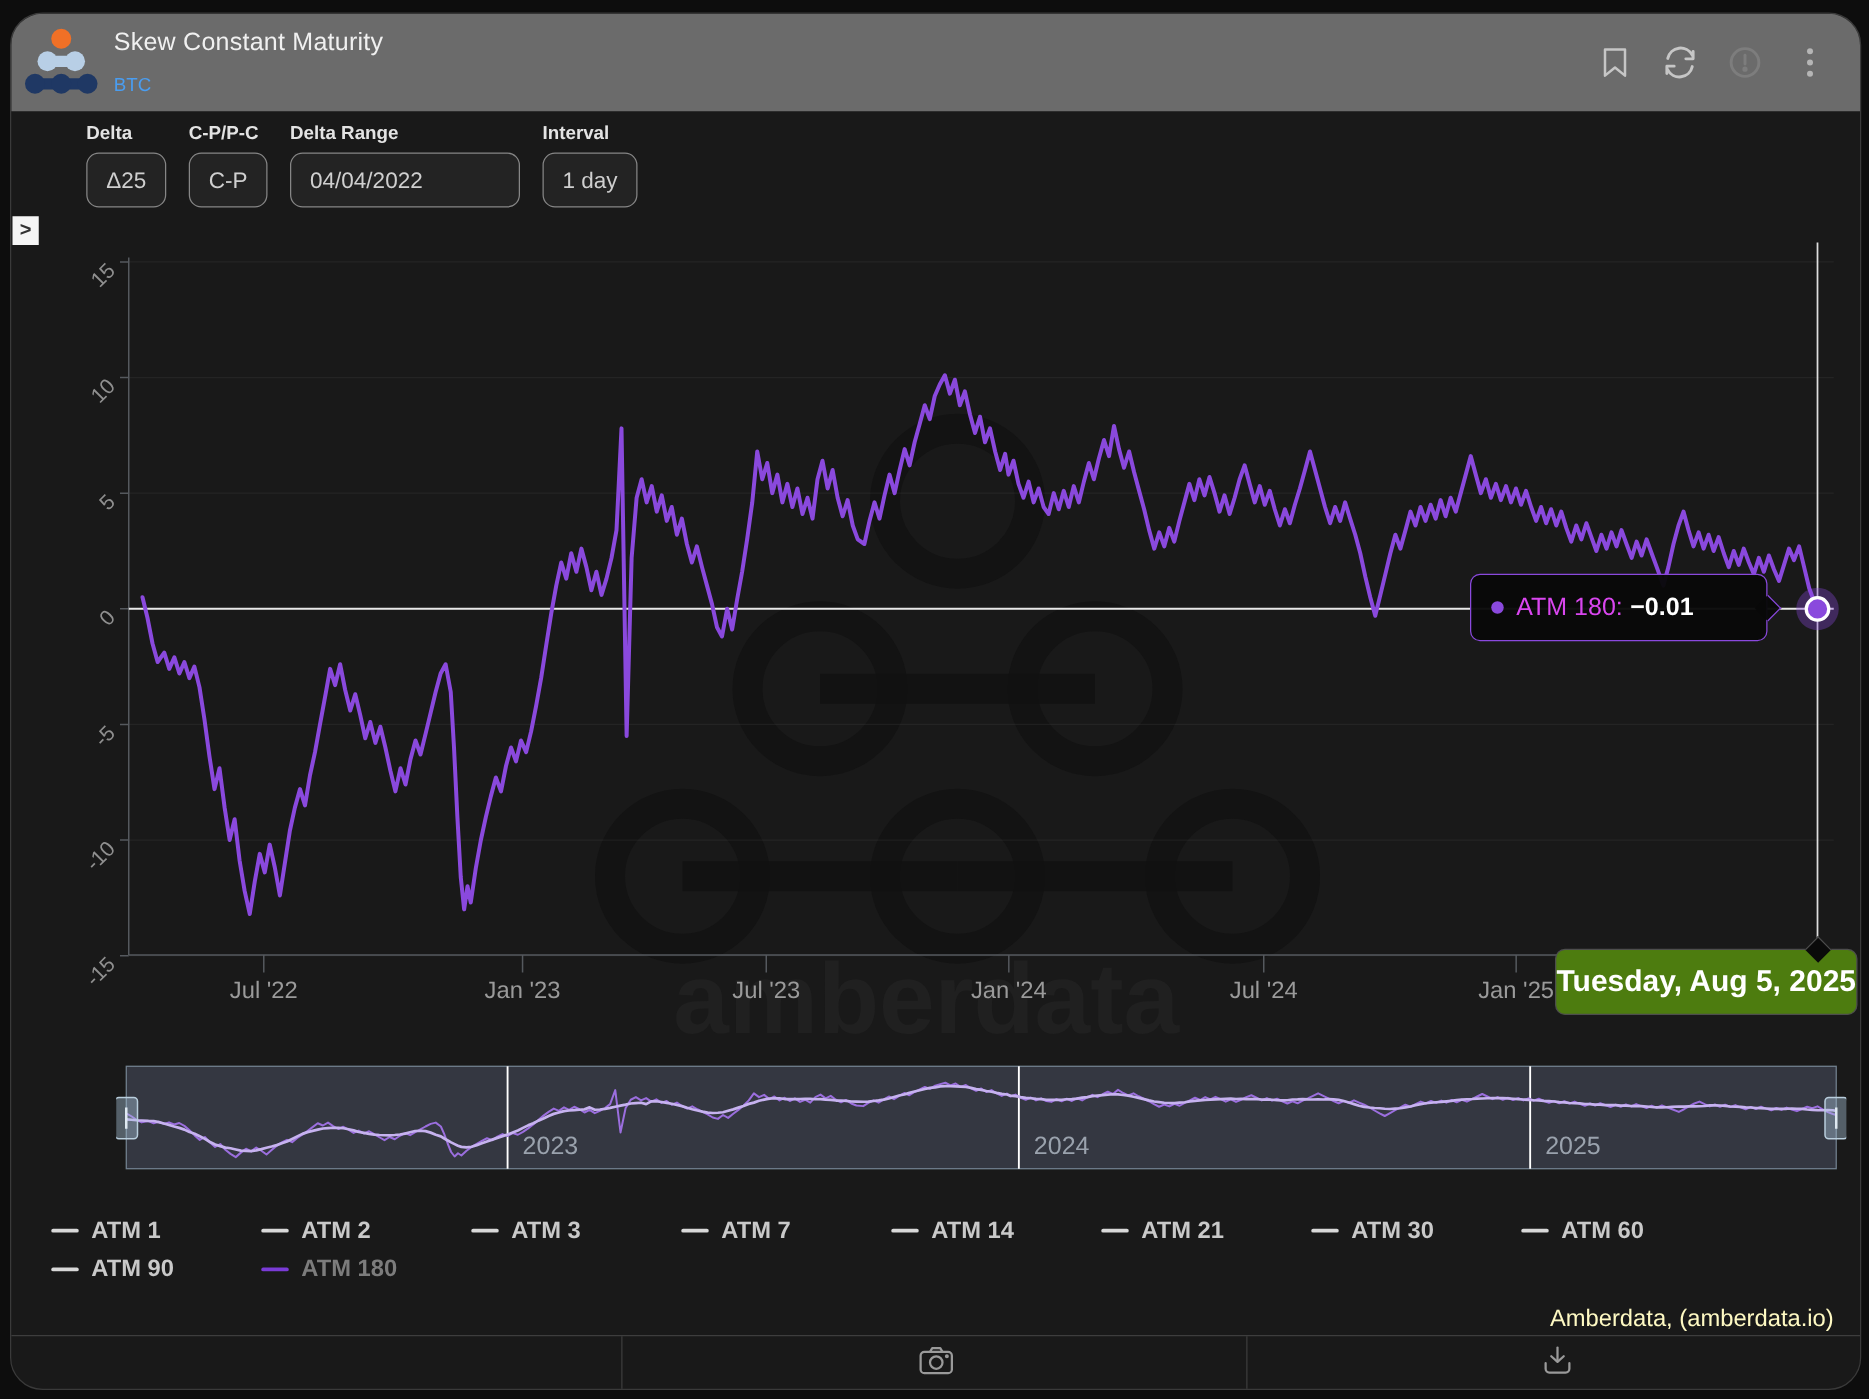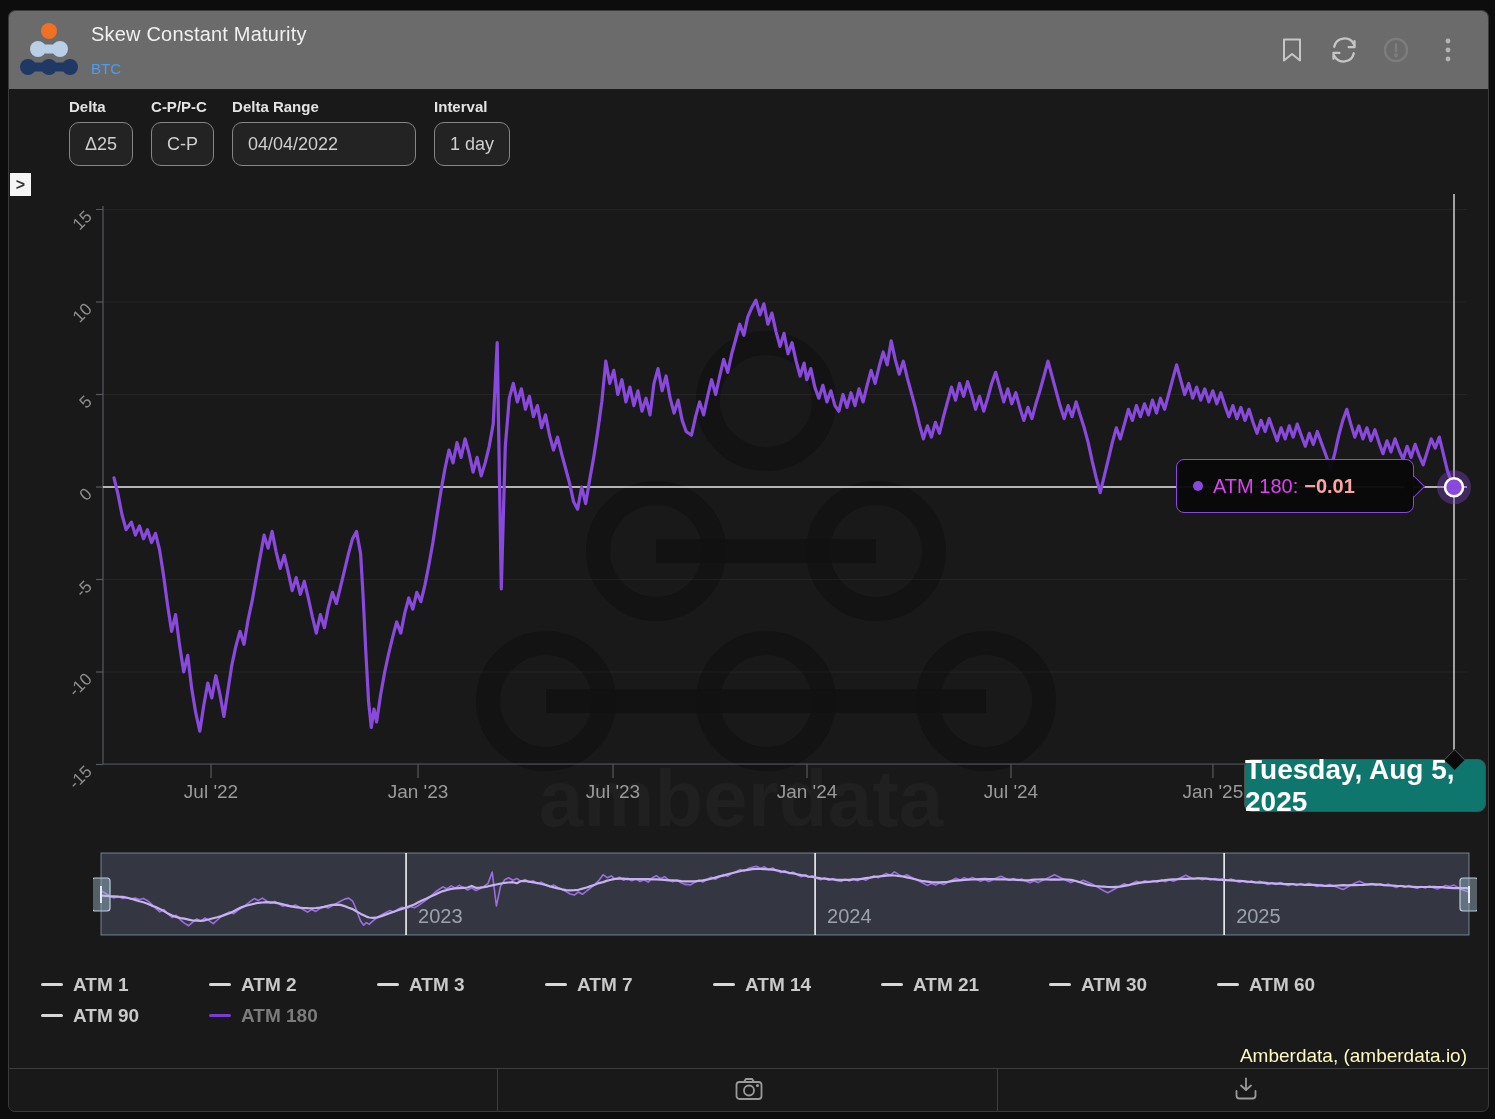--- a/index.html
+++ b/index.html
@@ -1,17 +1,17 @@
 <!DOCTYPE html>
 <html><head>
 <meta charset="utf-8">
 <style>
   html,body{margin:0;padding:0;background:#0d0d0d;}
   .page{position:relative;width:1495px;height:1119px;background:#0d0d0d;font-family:"Liberation Sans",sans-serif;overflow:hidden;}
-  .widget{position:absolute;left:8px;top:10px;width:1481px;height:1102px;background:#191919;border:1px solid #3a3a3a;border-radius:7px;box-sizing:border-box;overflow:hidden;}
+  .widget{position:absolute;left:8px;top:10px;width:1481px;height:1102px;background:#191919;border:1px solid #3a3a3a;border-radius:26px;box-sizing:border-box;overflow:hidden;}
   
   .hdr{position:absolute;left:0;top:0;width:100%;height:78px;background:#6b6b6b;display:flex;align-items:center;}
   .hdr-logo{width:60px;height:62px;margin-left:10px;flex:0 0 auto;}
   .hdr-titles{margin-left:12px;display:flex;flex-direction:column;}
   .hdr-title{color:#f0f0f0;font-size:20px;font-weight:500;letter-spacing:.2px;}
   .hdr-sym{color:#4a9df0;font-size:15px;font-weight:400;margin-top:14px;}
   .hdr-icons{margin-left:auto;display:flex;align-items:center;gap:24px;padding-right:26px;}
   .hicon{width:28px;height:28px;display:flex;align-items:center;justify-content:center;cursor:pointer;}
   
   .controls{position:absolute;left:12px;top:87px;display:flex;gap:18px;margin-left:48px;}
@@ -20,22 +20,22 @@
   .crow{display:flex;gap:7px;}
   .cbtn{background:#232323;border:1.5px solid #868686;border-radius:10px;color:#cfcfcf;font-size:18px;font-family:"Liberation Sans",sans-serif;height:44px;display:flex;align-items:center;padding:0 15px;box-sizing:border-box;}
   .cbtn.date{width:184px;}
   
   .expander{position:absolute;left:1px;top:162px;width:21px;height:23px;background:#f5f5f5;color:#333;display:flex;align-items:center;justify-content:center;font-size:16px;font-weight:700;cursor:pointer;}
   
   .tip{position:absolute;left:1167px;top:448px;width:238px;height:54px;background:rgba(8,8,8,.96);border:1.5px solid #8a49dd;border-radius:8px;display:flex;align-items:center;padding-left:16px;box-sizing:border-box;z-index:6;}
   .tip:before{content:"";position:absolute;right:-9px;top:19px;width:14px;height:14px;background:rgba(8,8,8,.96);border-right:1.5px solid #8a49dd;border-top:1.5px solid #8a49dd;transform:rotate(45deg);}
   .tip-dot{width:10px;height:10px;border-radius:50%;background:#8a49dd;margin-right:10px;}
   .tip-label{color:#d946ef;font-size:20px;text-align:center;}
-  .tip-value{color:#fca5a5;font-size:20px;font-weight:700;margin-left:6px;}
-  .dtip{position:absolute;left:1235px;top:748px;width:242px;height:53px;background:#0f766e;border:1px solid #4d4d4d;border-radius:8px;display:flex;align-items:center;justify-content:center;color:#fff;font-size:28px;font-weight:600;z-index:6;box-sizing:border-box;}
+  .tip-value{color:#ffffff;font-size:20px;font-weight:700;margin-left:6px;}
+  .dtip{position:absolute;left:1235px;top:748px;width:242px;height:53px;background:#4d7c0f;border:1px solid #4d4d4d;border-radius:8px;display:flex;align-items:center;justify-content:center;color:#fff;font-size:24px;font-weight:600;z-index:6;box-sizing:border-box;}
   .dtip:before{content:"";position:absolute;left:202px;top:-8px;width:14px;height:14px;background:#0a0a0a;border-left:1px solid #4d4d4d;border-top:1px solid #4d4d4d;transform:rotate(45deg);}
   
   .legend{position:absolute;left:32px;top:958px;width:1400px;display:flex;flex-wrap:wrap;text-align:center;}
   .litem{width:168px;height:31px;display:flex;align-items:center;cursor:pointer;}
   .ldash{width:22px;height:3px;border-radius:2px;margin-right:10px;flex:0 0 auto;}
   .llabel{font-size:19px;font-weight:700;color:#c9c9c9;white-space:nowrap;}
   .litem.muted .llabel{color:#7c7c7c;}
   .credit{position:absolute;right:21px;top:1034px;color:#fef9c3;font-size:19px;}
   
   .ftoolbar{position:absolute;left:0;top:1057px;width:100%;height:45px;border-top:1px solid #3d3d3d;box-sizing:border-box;}

